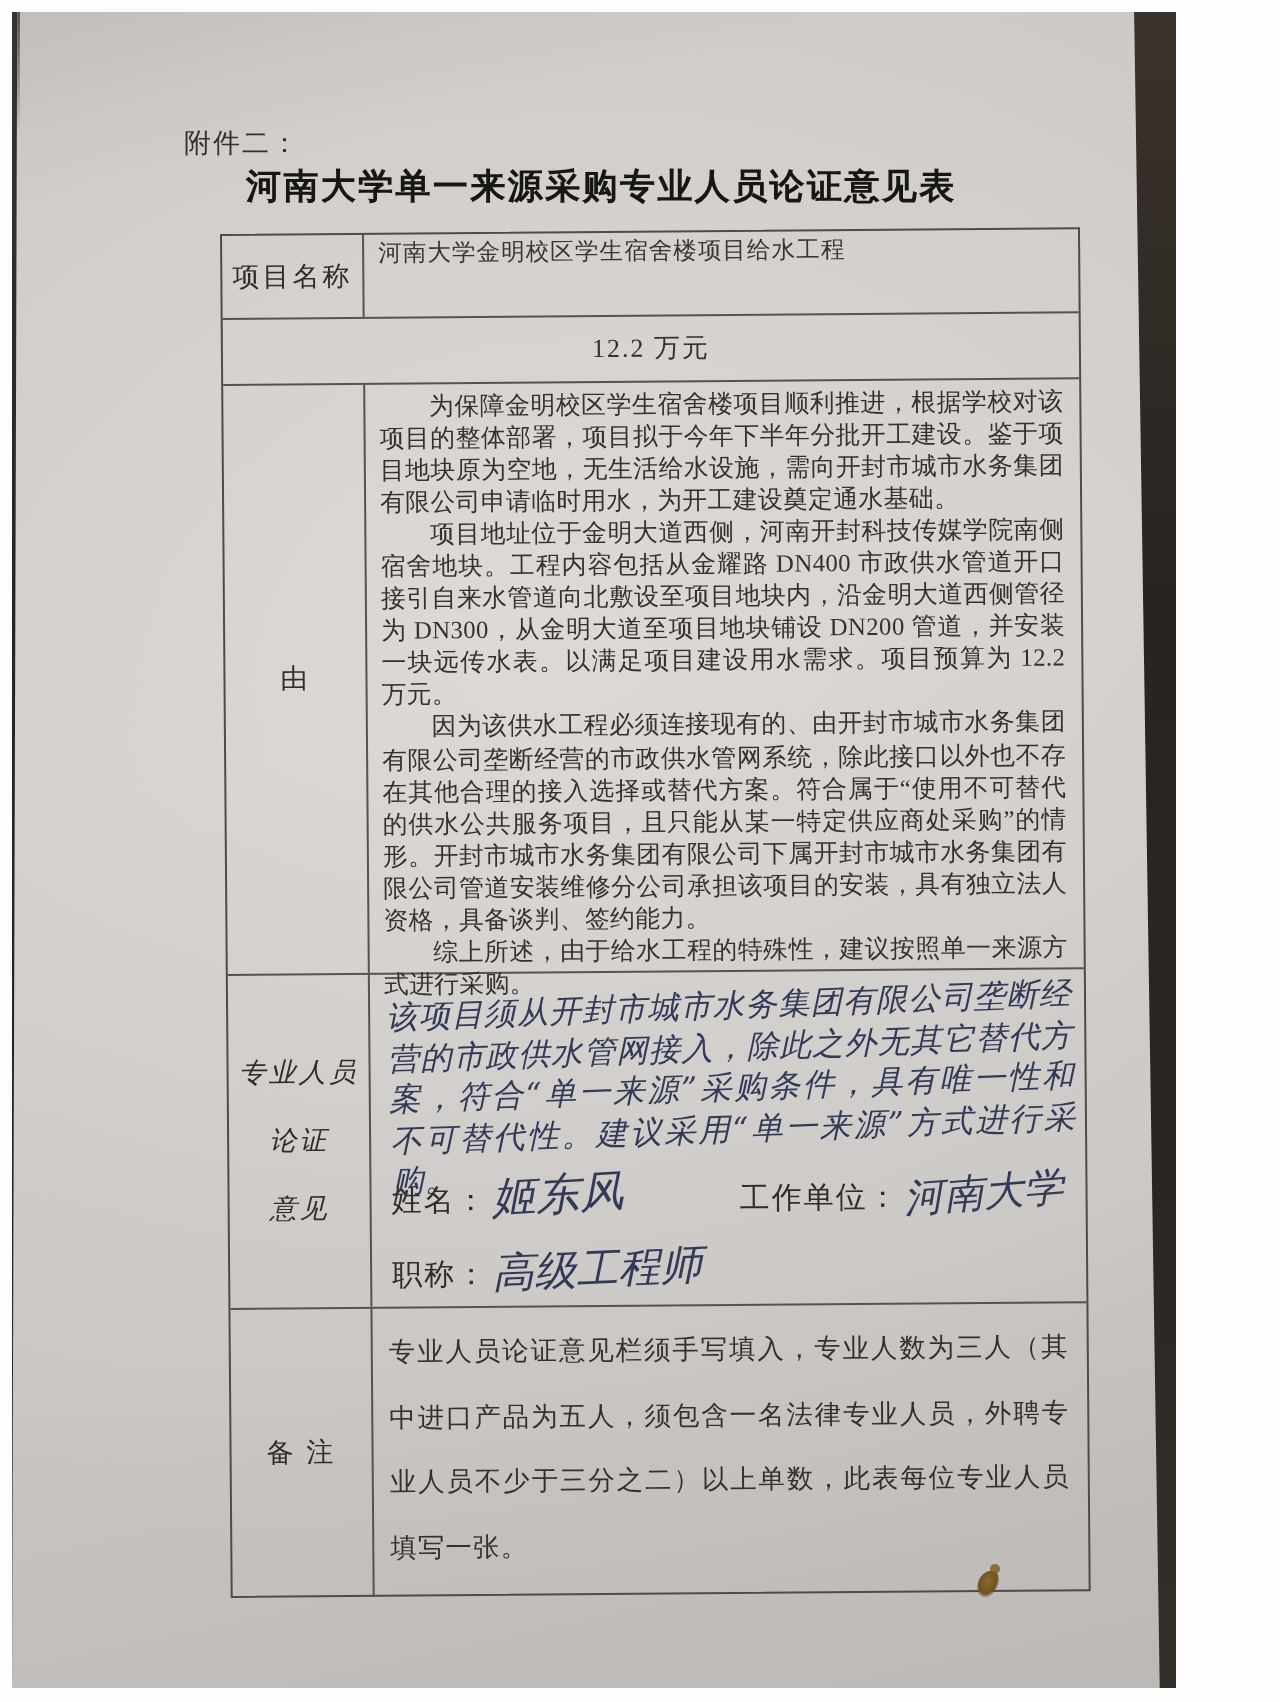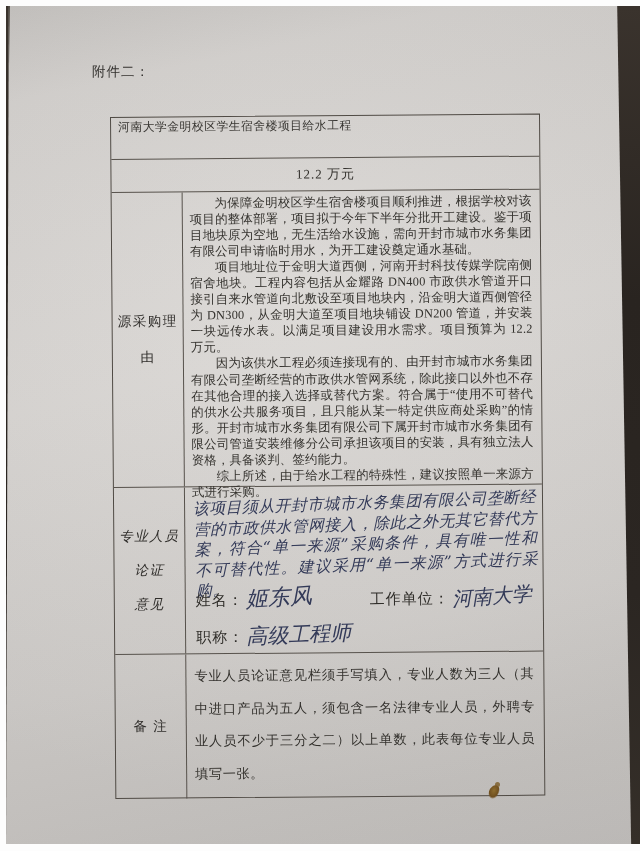--- a/index.html
+++ b/index.html
@@ -1,21 +1,21 @@
 <!DOCTYPE html>
 <html><head>
 <meta charset="utf-8">
 <style>
   * { margin:0; padding:0; box-sizing:border-box; }
   html,body { width:640px; height:851px; background:#ffffff; overflow:hidden;
               font-family:"Liberation Serif","DejaVu Serif",serif; }
   .stage { position:relative; width:640px; height:851px; background:#fdfdfd; }
 
   
-  .photo { position:absolute; left:6px; top:6px; width:634px; height:838px;
+  .photo { position:absolute; left:6px; top:6px; width:582px; height:838px;
            background:linear-gradient(180deg,#3a332d 0%,#292420 35%,#2b2622 70%,#352f29 100%); }
   .paper { position:absolute; inset:0;
            clip-path:polygon(0.45% 0%, 96.4% 0%, 98.6% 100%, 0% 100%);
            background:linear-gradient(168deg,#c8c5c2 0%,#d5d2cf 10%,#d9d6d3 42%,#d4d1ce 72%,#c7c4c1 100%); }
   .sheen { position:absolute; inset:0; pointer-events:none;
            background:radial-gradient(120% 70% at 45% 35%, rgba(255,255,255,0.10), rgba(0,0,0,0.06) 85%); }
 
   .attach { position:absolute; left:86px; top:57px; font-size:13.5px; color:#33312e; letter-spacing:1px; }
   .doc-title { position:absolute; left:117px; top:75px; font-size:17.5px; font-weight:bold;
                color:#181613; letter-spacing:1.2px; }
@@ -75,38 +75,39 @@
 <body>
 
 <div class="stage">
   <div class="photo">
     <div class="paper">
       <div class="sheen"></div>
       <div class="edge-line"></div>
 
       <div class="attach">附件二：</div>
 
+      <div class="doc-title">河南大学单一来源采购专业人员论证意见表</div>
 
       <div class="form">
 
         <div class="row r1">
+          <div class="lbl">项目名称</div>
           <div class="cell">
             <div class="val">河南大学金明校区学生宿舍楼项目给水工程</div>
           </div>
         </div>
 
         <div class="row r2">
           <div class="cell">
             <div class="val">12.2 万元</div>
           </div>
         </div>
 
         <div class="row r3">
           <div class="lbl">
-            <span class="stack-line">源采购理</span>
             <span class="stack-line">由</span>
           </div>
           <div class="cell">
             <div class="paras">
               <p>为保障金明校区学生宿舍楼项目顺利推进，根据学校对该项目的整体部署，项目拟于今年下半年分批开工建设。鉴于项目地块原为空地，无生活给水设施，需向开封市城市水务集团有限公司申请临时用水，为开工建设奠定通水基础。</p>
               <p>项目地址位于金明大道西侧，河南开封科技传媒学院南侧宿舍地块。工程内容包括从金耀路 DN400 市政供水管道开口接引自来水管道向北敷设至项目地块内，沿金明大道西侧管径为 DN300，从金明大道至项目地块铺设 DN200 管道，并安装一块远传水表。以满足项目建设用水需求。项目预算为 12.2 万元。</p>
               <p>因为该供水工程必须连接现有的、由开封市城市水务集团有限公司垄断经营的市政供水管网系统，除此接口以外也不存在其他合理的接入选择或替代方案。符合属于“使用不可替代的供水公共服务项目，且只能从某一特定供应商处采购”的情形。开封市城市水务集团有限公司下属开封市城市水务集团有限公司管道安装维修分公司承担该项目的安装，具有独立法人资格，具备谈判、签约能力。</p>
               <p>综上所述，由于给水工程的特殊性，建议按照单一来源方式进行采购。</p>
             </div>
           </div>

